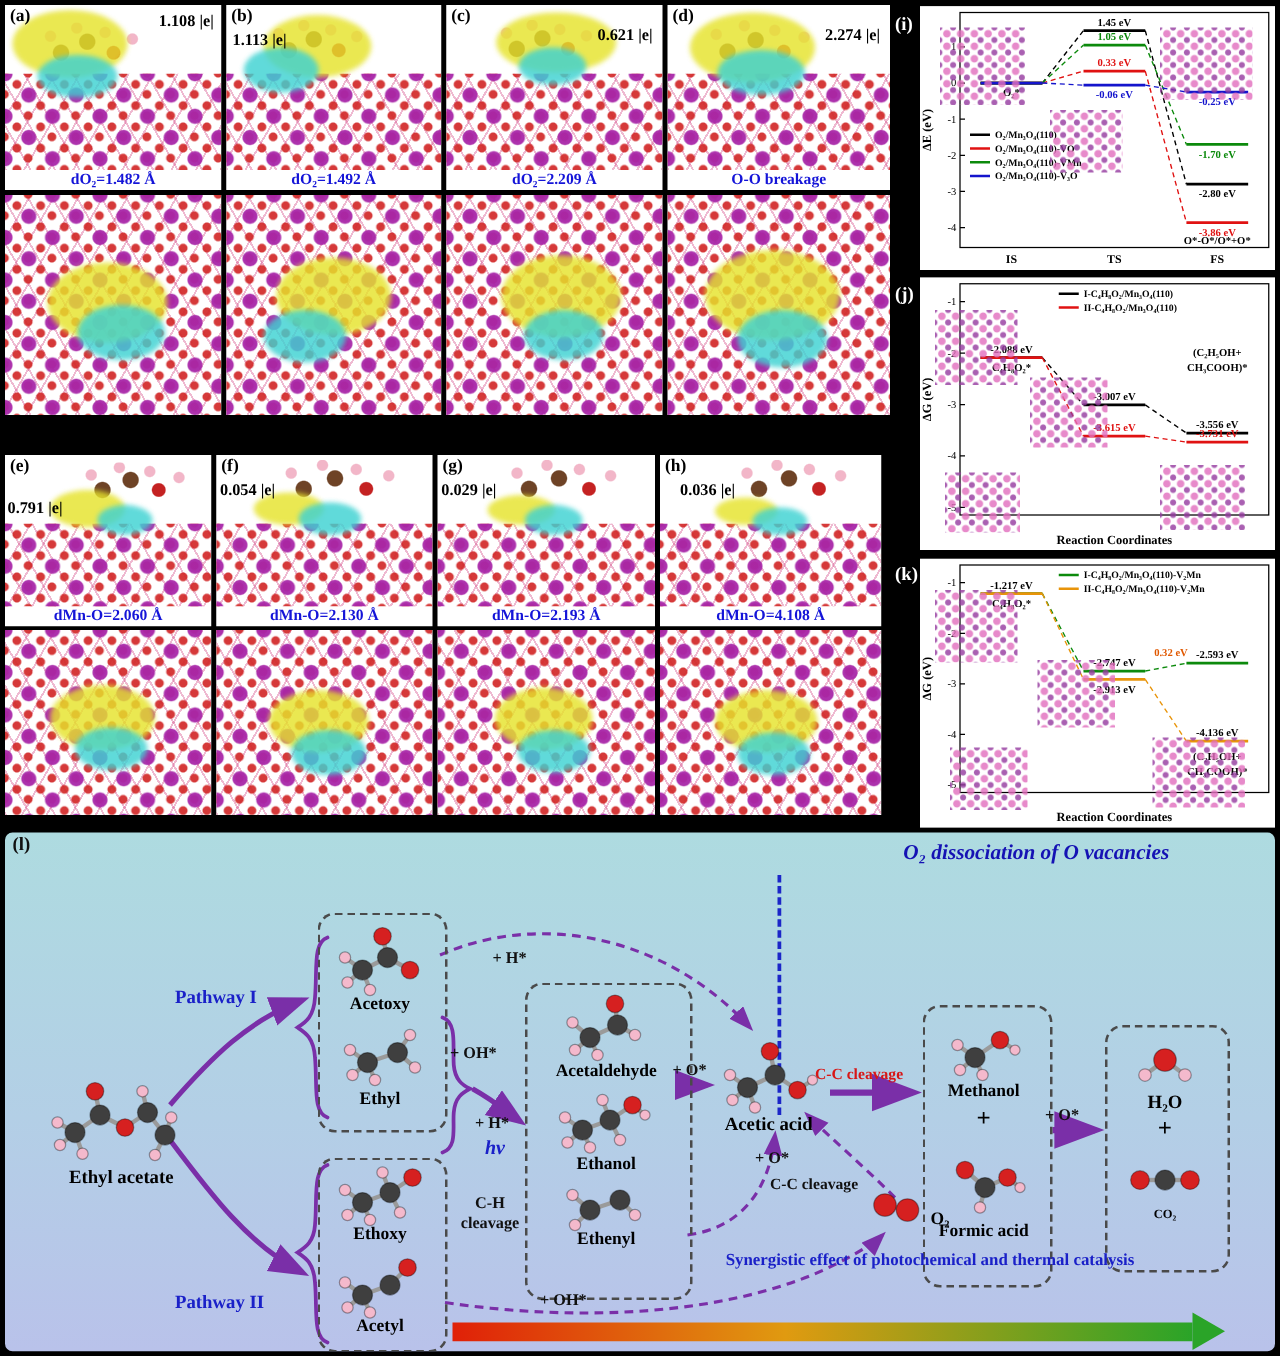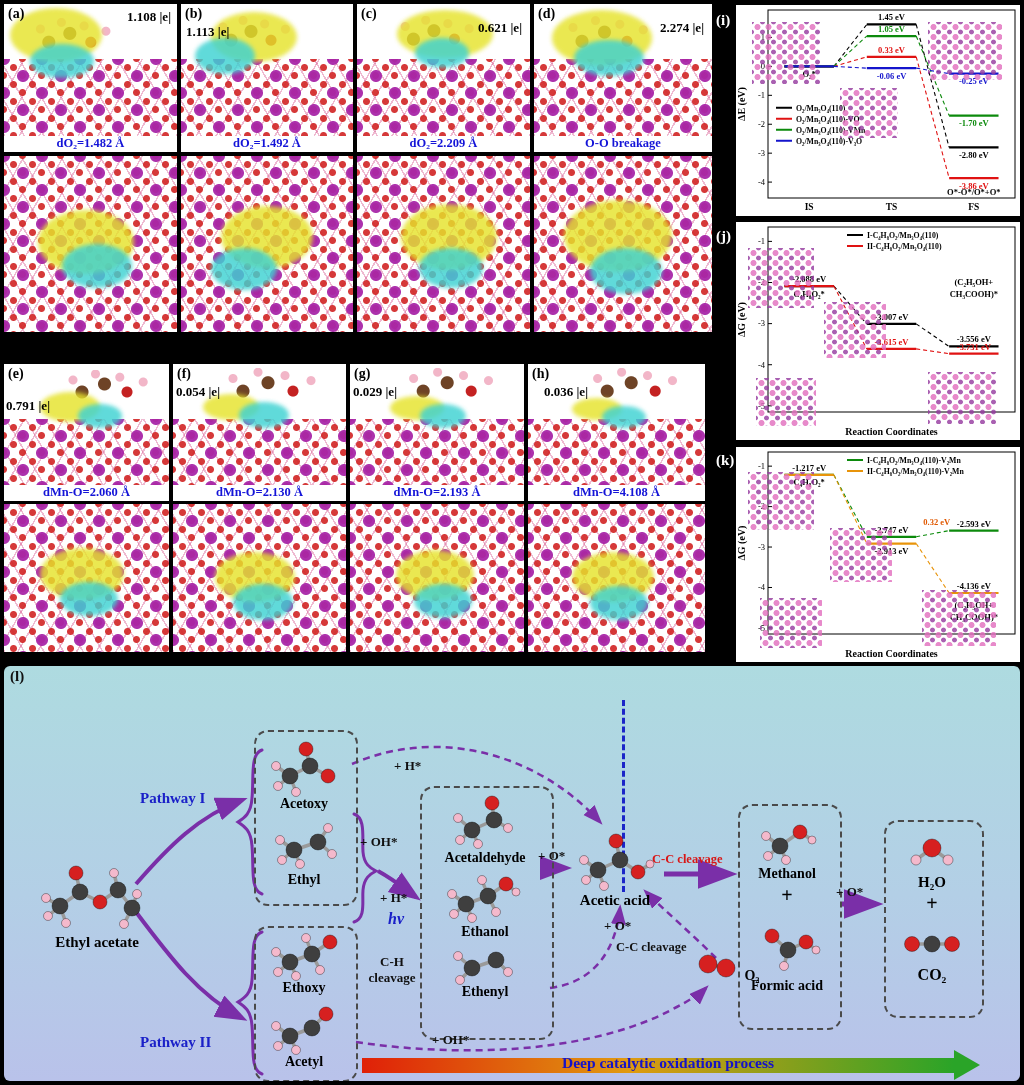--- a/index.html
+++ b/index.html
@@ -354,20 +354,21 @@
       <path d="M838,238 L872,238" fill="none" stroke="#7a2fa8" stroke-width="5" marker-end="url(#arwP)"></path>
       <path d="M348,98 C430,62 530,84 596,156" fill="none" stroke="#7a2fa8" stroke-width="2.5" stroke-dasharray="7 5" marker-end="url(#arwP)"></path>
       <path d="M546,322 C592,316 612,282 616,242" fill="none" stroke="#7a2fa8" stroke-width="2.5" stroke-dasharray="7 5" marker-end="url(#arwP)"></path>
       <path d="M712,292 C688,268 660,244 642,226" fill="none" stroke="#7a2fa8" stroke-width="2.5" stroke-dasharray="7 5" marker-end="url(#arwP)"></path>
       <path d="M352,376 C460,392 575,386 655,350 C682,337 696,328 702,322" fill="none" stroke="#7a2fa8" stroke-width="2.5" stroke-dasharray="7 5" marker-end="url(#arwP)"></path>
     </svg>
 
     <div class="vdash"></div>
 
     <div class="mtext" style="left:6px;top:2px;font-size:15px">(l)</div>
+    <div class="ltitle" style="left:640px;top:6px;width:370px">O₂ dissociation of O vacancies</div>
 
     <div class="mtext blue" style="left:136px;top:124px;font-size:15px">Pathway I</div>
     <div class="mtext blue" style="left:136px;top:368px;font-size:15px">Pathway II</div>
 
     <div class="dbox" style="left:250px;top:64px;width:100px;height:172px"></div>
     <div class="dbox" style="left:250px;top:260px;width:100px;height:152px"></div>
     <div class="dbox" style="left:416px;top:120px;width:130px;height:250px"></div>
     <div class="dbox" style="left:734px;top:138px;width:100px;height:222px"></div>
     <div class="dbox" style="left:880px;top:154px;width:96px;height:194px"></div>
 
@@ -569,33 +570,33 @@
     <div class="mname" style="left:254px;top:388px;width:92px">Acetyl</div>
     <div class="mname" style="left:420px;top:184px;width:122px">Acetaldehyde</div>
     <div class="mname" style="left:420px;top:258px;width:122px">Ethanol</div>
     <div class="mname" style="left:420px;top:318px;width:122px">Ethenyl</div>
     <div class="mname" style="left:556px;top:226px;width:110px;font-size:15px">Acetic acid</div>
     <div class="mname" style="left:738px;top:200px;width:90px">Methanol</div>
     <div class="mname" style="left:738px;top:218px;width:90px;font-size:20px">+</div>
     <div class="mname" style="left:738px;top:312px;width:90px">Formic acid</div>
     <div class="mname" style="left:884px;top:208px;width:88px;font-size:15px">H₂O</div>
     <div class="mname" style="left:884px;top:226px;width:88px;font-size:20px">+</div>
-    <div class="mname" style="left:884px;top:300px;width:88px;font-size:16px">CO₂</div>
+    <div class="mname" style="left:884px;top:300px;width:88px;font-size:10px">CO₂</div>
     <div class="mname" style="left:728px;top:302px;width:40px;font-size:14px">O₂</div>
 
     <div class="mtext" style="left:390px;top:92px">+ H*</div>
     <div class="mtext" style="left:356px;top:168px">+ OH*</div>
     <div class="mtext" style="left:376px;top:224px">+ H*</div>
     <div class="mtext blue" style="left:384px;top:244px;font-size:16px;font-style:italic">hν</div>
     <div class="mtext" style="left:356px;top:288px;width:64px;text-align:center">C-H
 cleavage</div>
     <div class="mtext" style="left:534px;top:182px">+ O*</div>
     <div class="mtext red" style="left:648px;top:186px;width:96px;font-size:12.5px">C-C cleavage</div>
     <div class="mtext" style="left:600px;top:252px">+ O*</div>
     <div class="mtext" style="left:612px;top:274px;width:96px;font-size:12.5px">C-C cleavage</div>
     <div class="mtext" style="left:832px;top:218px">+ O*</div>
     <div class="mtext" style="left:428px;top:366px">+ OH*</div>
+    <div class="mtext blue" style="left:470px;top:334px;width:540px;text-align:center;font-size:13.5px">Synergistic effect of photochemical and thermal catalysis</div>
 
     <div class="grad-arrow"></div>
     <div class="grad-head"></div>
-    <div class="deep-text">Deep catalytic oxidation process</div>
   </div>
 </div>
 
 </body></html>

